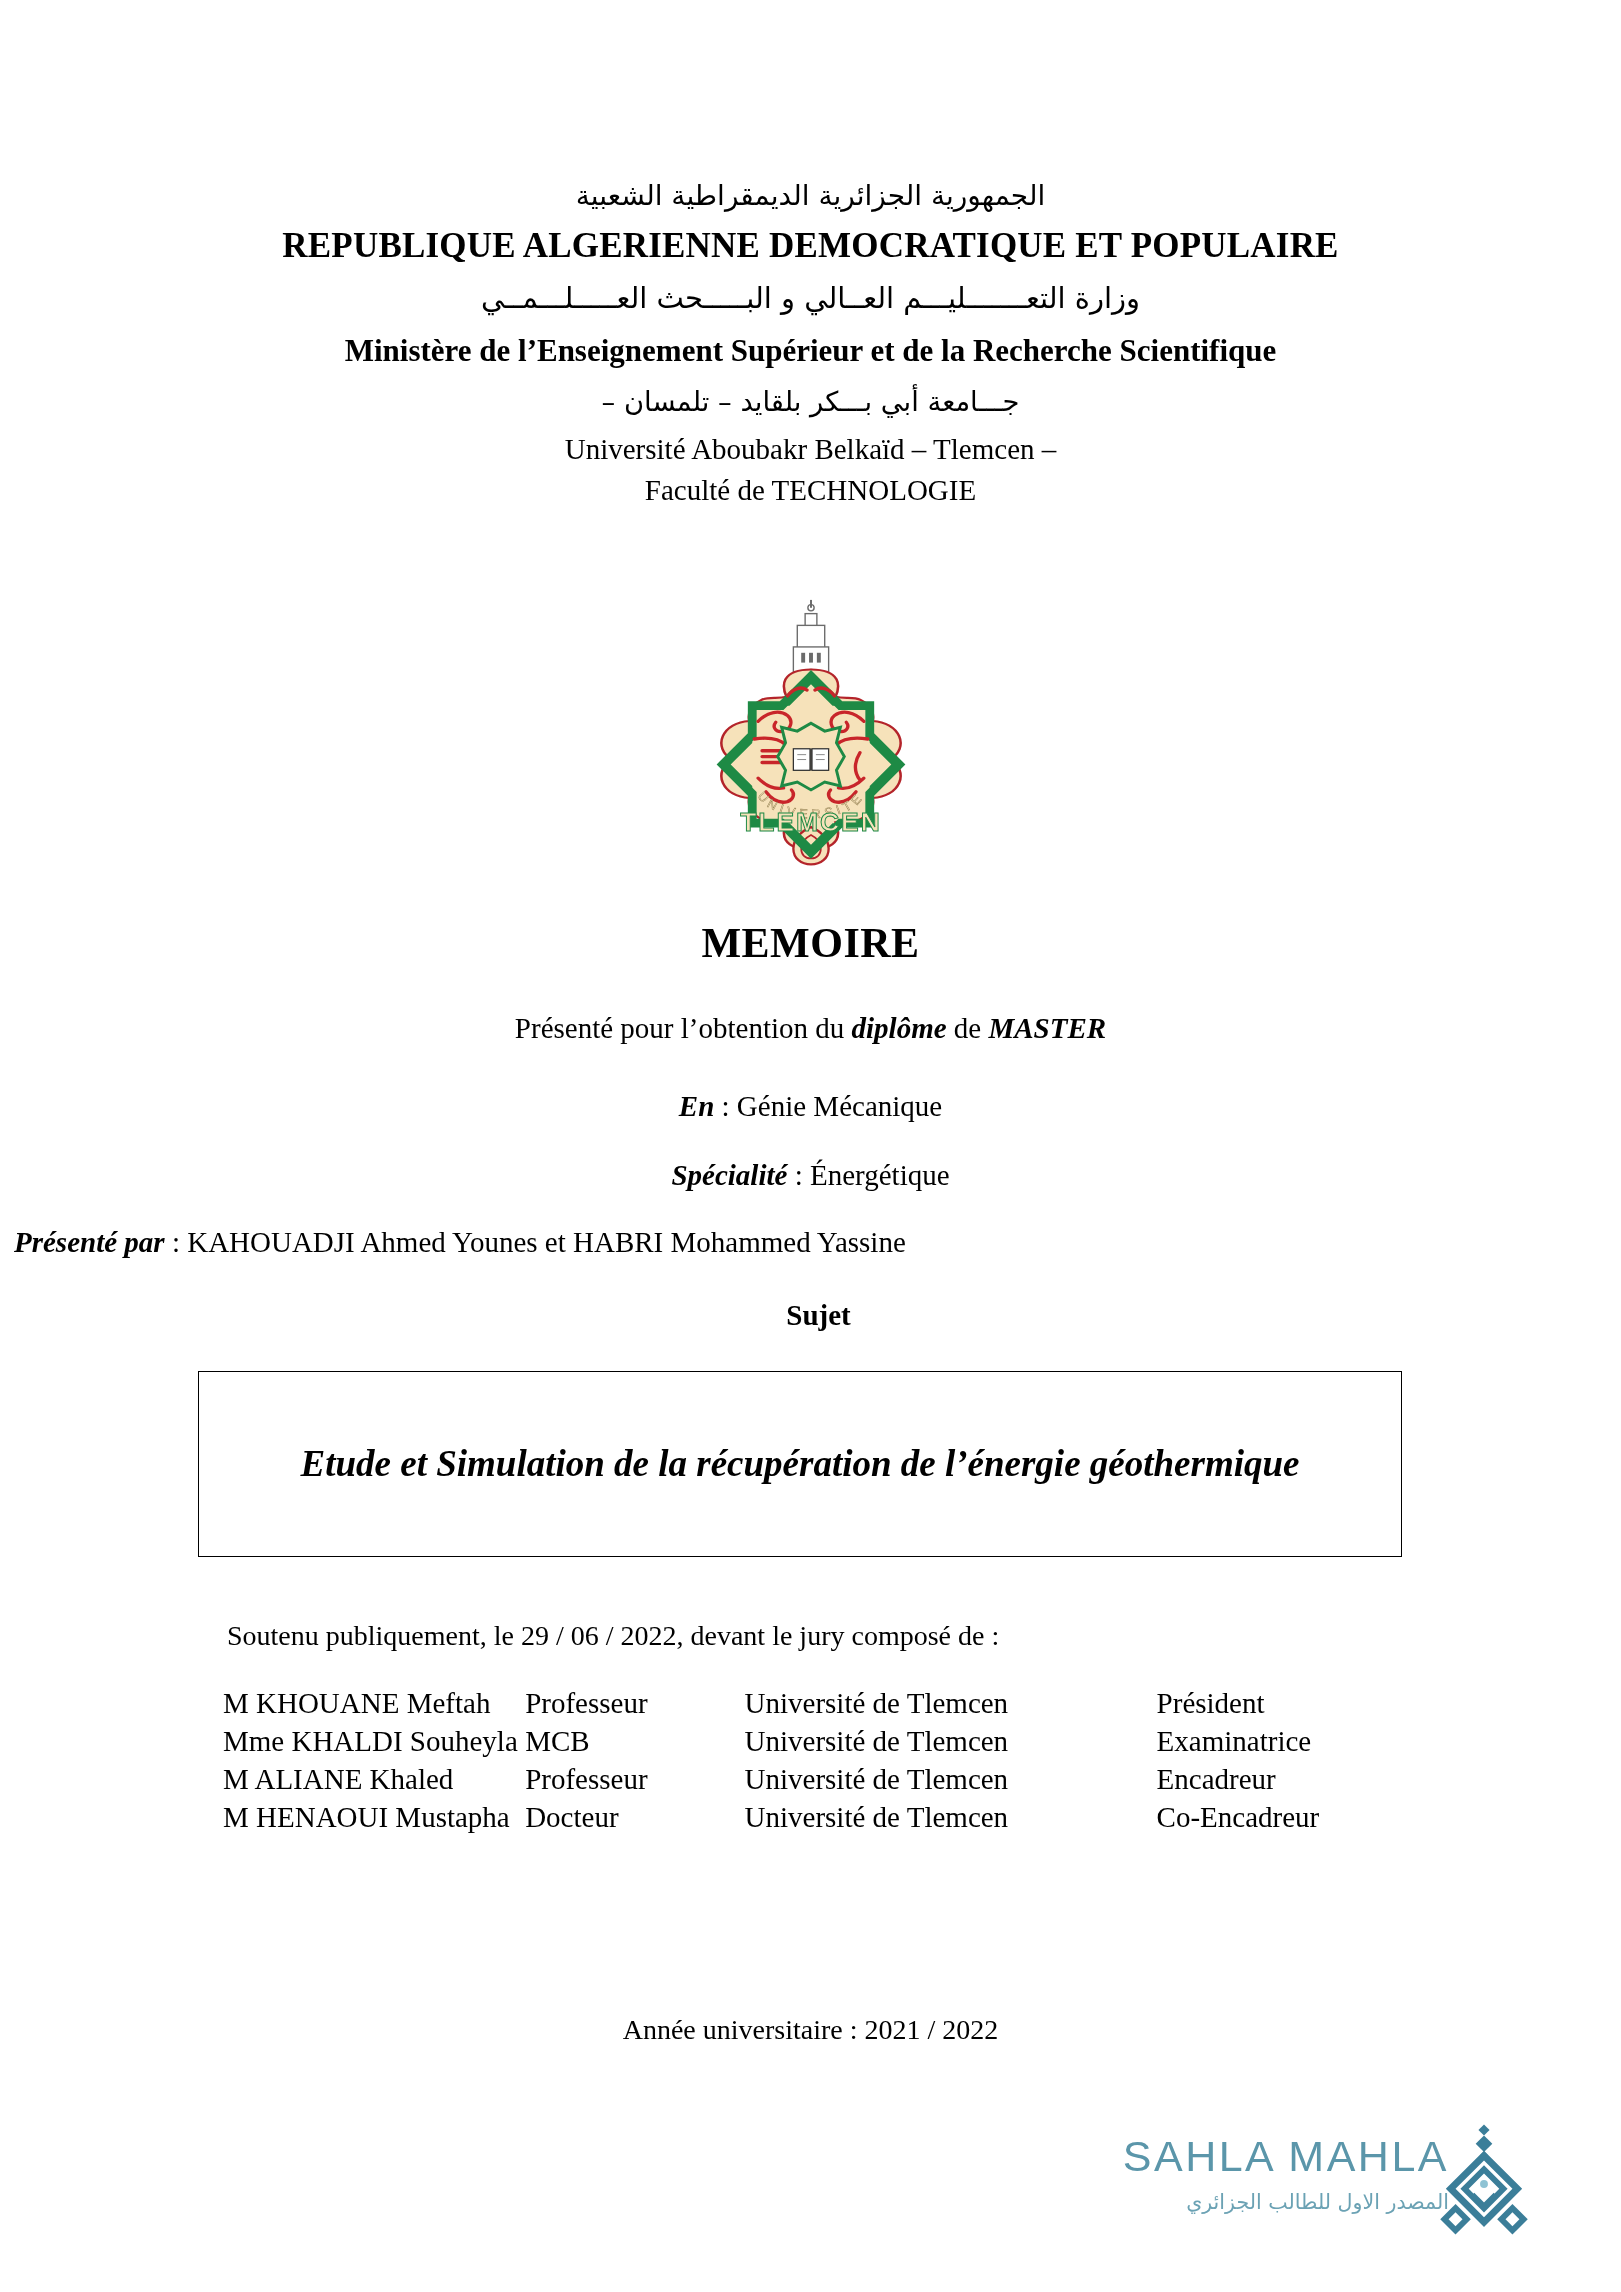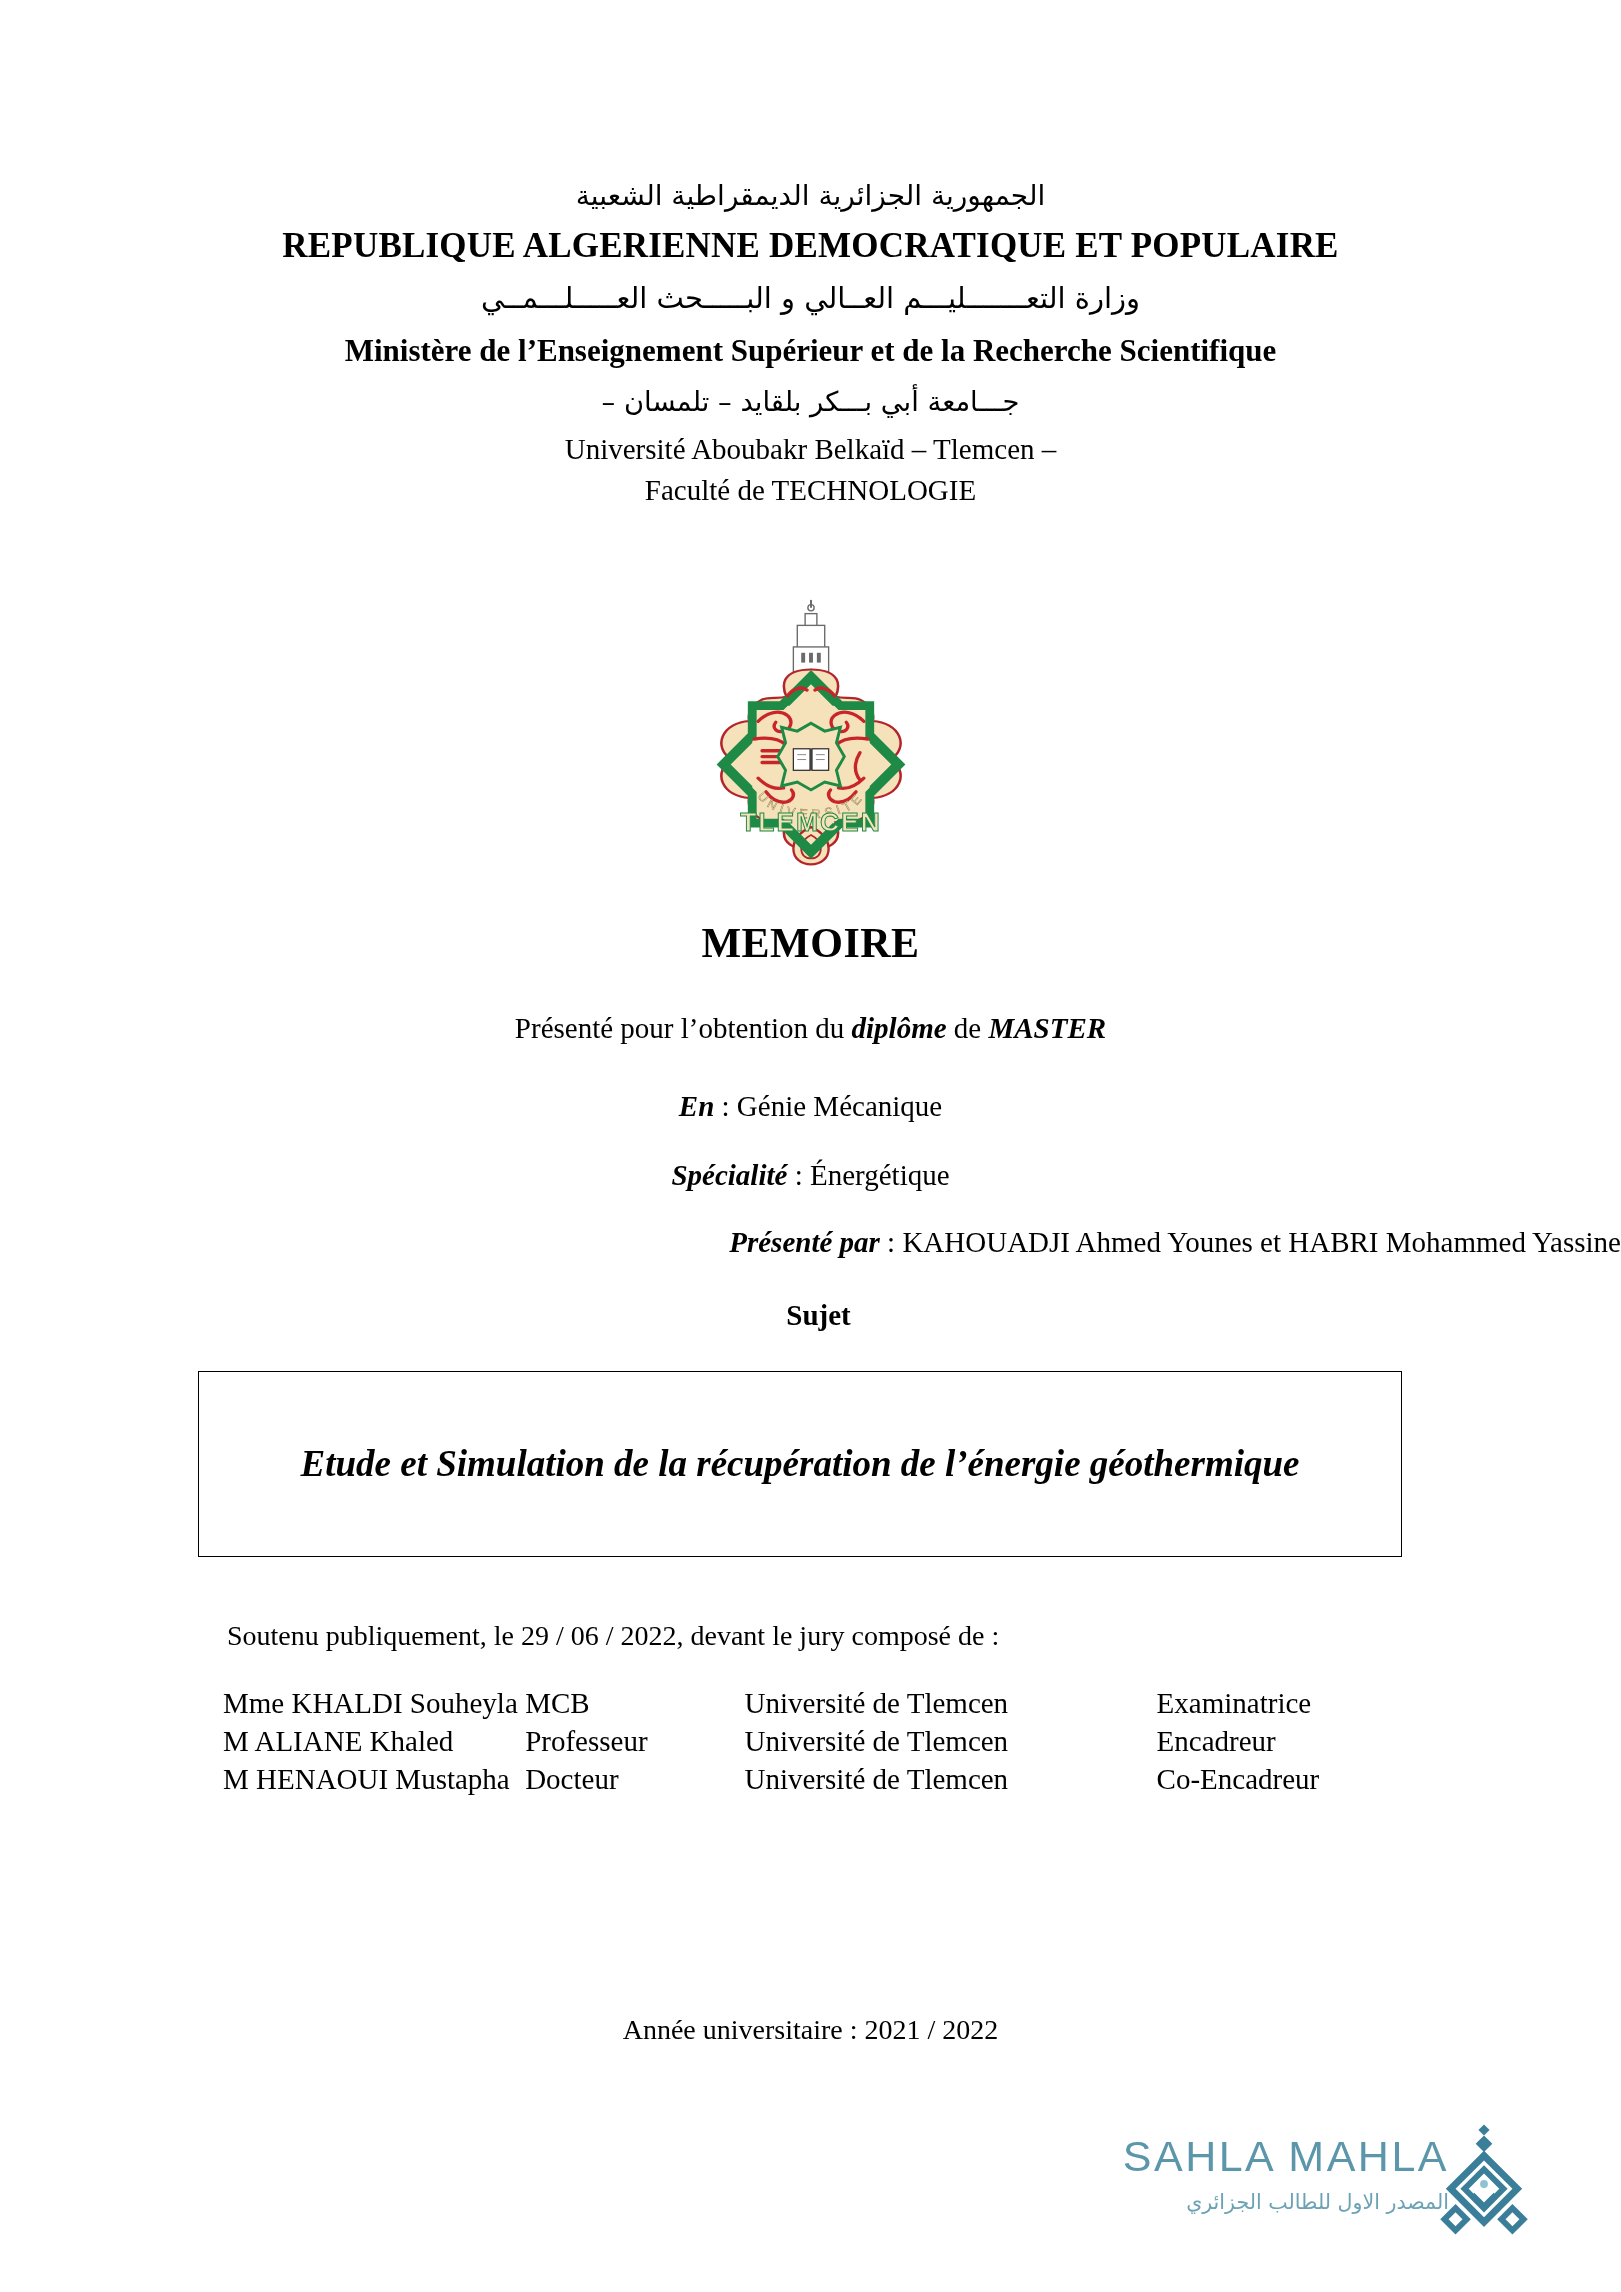--- a/index.html
+++ b/index.html
@@ -110,23 +110,23 @@
   }
   .line-spec {
     position: absolute;
     left: 0; right: 0;
     top: 1159px;
     text-align: center;
     font-size: 29px;
   }
   .line-par {
     position: absolute;
-    left: 7px; right: 0;
+    left: 14px; right: 0;
     top: 1226px;
-    text-align: right;
+    text-align: left;
     font-size: 29px;
   }
   .line-sujet {
     position: absolute;
     left: 16px; right: 0;
     top: 1299px;
     text-align: center;
     font-size: 29px;
     font-weight: bold;
   }
@@ -360,20 +360,26 @@
 
   <div class="title-box">
     <div class="title-text">Etude et Simulation de la récupération de l’énergie géothermique</div>
   </div>
 
   <div class="soutenu">Soutenu publiquement, le 29 / 06 / 2022, devant le jury composé de :</div>
 
   <table class="jury">
     <tbody>
       <tr>
+        <td class="col-name">M KHOUANE Meftah</td>
+        <td class="col-grade">Professeur</td>
+        <td class="col-inst">Université de Tlemcen</td>
+        <td class="col-role">Président</td>
+      </tr>
+      <tr>
         <td class="col-name">Mme KHALDI Souheyla</td>
         <td class="col-grade">MCB</td>
         <td class="col-inst">Université de Tlemcen</td>
         <td class="col-role">Examinatrice</td>
       </tr>
       <tr>
         <td class="col-name">M ALIANE Khaled</td>
         <td class="col-grade">Professeur</td>
         <td class="col-inst">Université de Tlemcen</td>
         <td class="col-role">Encadreur</td>

